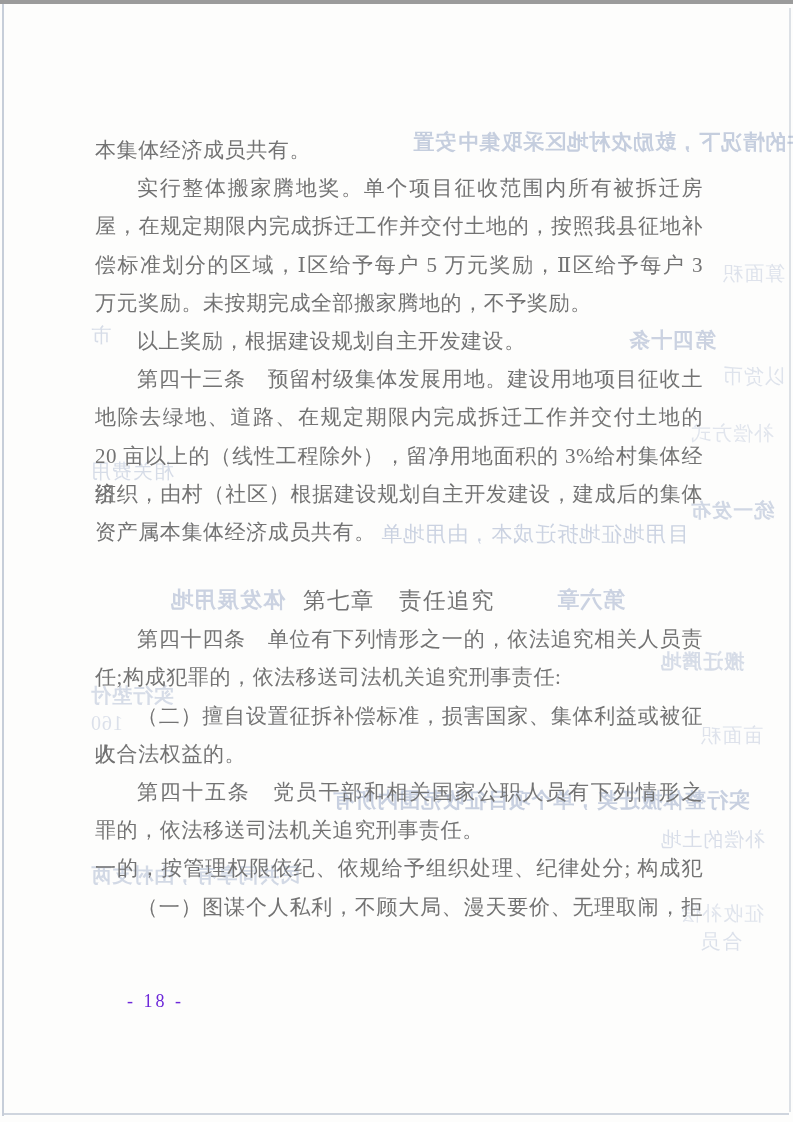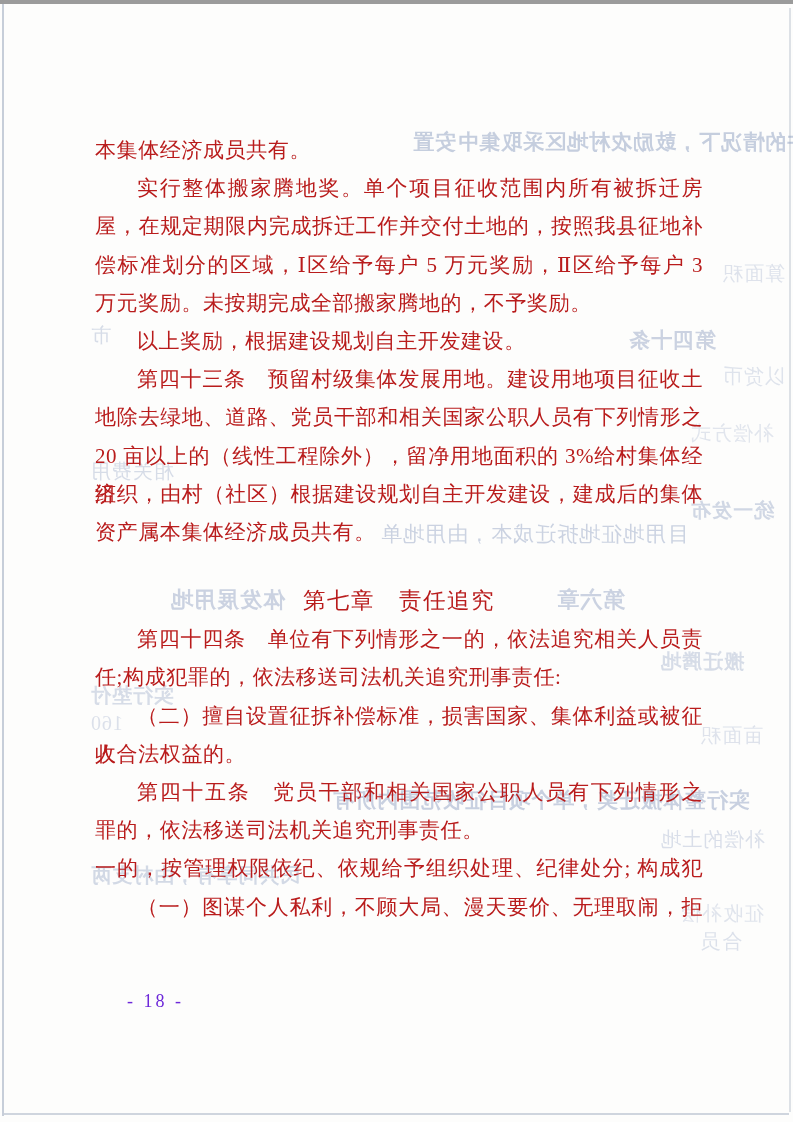--- a/index.html
+++ b/index.html
@@ -92,29 +92,29 @@
       <div class="ghost" style="left: 90px; top: 682px; font-size: 20px; font-weight: 600; opacity: 0.35; color: rgb(143, 160, 194);">实行垫付</div>
       <div class="ghost" style="left: 90px; top: 712px; font-size: 20px; font-weight: 400; opacity: 0.3; color: rgb(143, 160, 194);">160</div>
       <div class="ghost" style="left: 700px; top: 722px; font-size: 20px; font-weight: 400; opacity: 0.28; color: rgb(143, 160, 194);">亩面积</div>
       <div class="ghost" style="left: 332px; top: 786px; font-size: 21px; font-weight: 600; opacity: 0.48; color: rgb(143, 160, 194);">实行整体搬迁奖，单个项目征收范围内所有</div>
       <div class="ghost" style="left: 660px; top: 826px; font-size: 20px; font-weight: 500; opacity: 0.32; color: rgb(143, 160, 194);">补偿的土地</div>
       <div class="ghost" style="left: 90px; top: 862px; font-size: 20px; font-weight: 600; opacity: 0.38; color: rgb(143, 160, 194);">民共同享有，由村支两</div>
       <div class="ghost" style="left: 680px; top: 900px; font-size: 20px; font-weight: 400; opacity: 0.26; color: rgb(143, 160, 194);">征收补偿</div>
       <div class="ghost" style="left: 700px; top: 928px; font-size: 20px; font-weight: 500; opacity: 0.3; color: rgb(143, 160, 194);">合员</div>
     </div>
 
-  <div class="content" id="body-lines" style="color: #b91c1c;">
+  <div class="content" id="body-lines" style="color: #737373;">
       <div class="bline body">本集体经济成员共有。</div>
       <div class="bline body indent fill">实行整体搬家腾地奖。单个项目征收范围内所有被拆迁房</div>
       <div class="bline body fill">屋，在规定期限内完成拆迁工作并交付土地的，按照我县征地补</div>
       <div class="bline body fill">偿标准划分的区域，Ⅰ区给予每户 5 万元奖励，Ⅱ区给予每户 3</div>
       <div class="bline body">万元奖励。未按期完成全部搬家腾地的，不予奖励。</div>
       <div class="bline body indent">以上奖励，根据建设规划自主开发建设。</div>
       <div class="bline body indent fill">第四十三条　预留村级集体发展用地。建设用地项目征收土</div>
-      <div class="bline body fill">地除去绿地、道路、党员干部和相关国家公职人员有下列情形之</div>
+      <div class="bline body fill">地除去绿地、道路、在规定期限内完成拆迁工作并交付土地的</div>
       <div class="bline body fill">20 亩以上的（线性工程除外），留净用地面积的 3%给村集体经济</div>
       <div class="bline body fill">组织，由村（社区）根据建设规划自主开发建设，建成后的集体</div>
       <div class="bline body">资产属本集体经济成员共有。</div>
       <div class="bline heading">第七章　责任追究</div>
       <div class="bline body indent fill">第四十四条　单位有下列情形之一的，依法追究相关人员责</div>
       <div class="bline body">任;构成犯罪的，依法移送司法机关追究刑事责任:</div>
       <div class="bline body indent fill">（二）擅自设置征拆补偿标准，损害国家、集体利益或被征收</div>
       <div class="bline body">人合法权益的。</div>
       <div class="bline body indent fill">第四十五条　党员干部和相关国家公职人员有下列情形之</div>
       <div class="bline body">罪的，依法移送司法机关追究刑事责任。</div>

